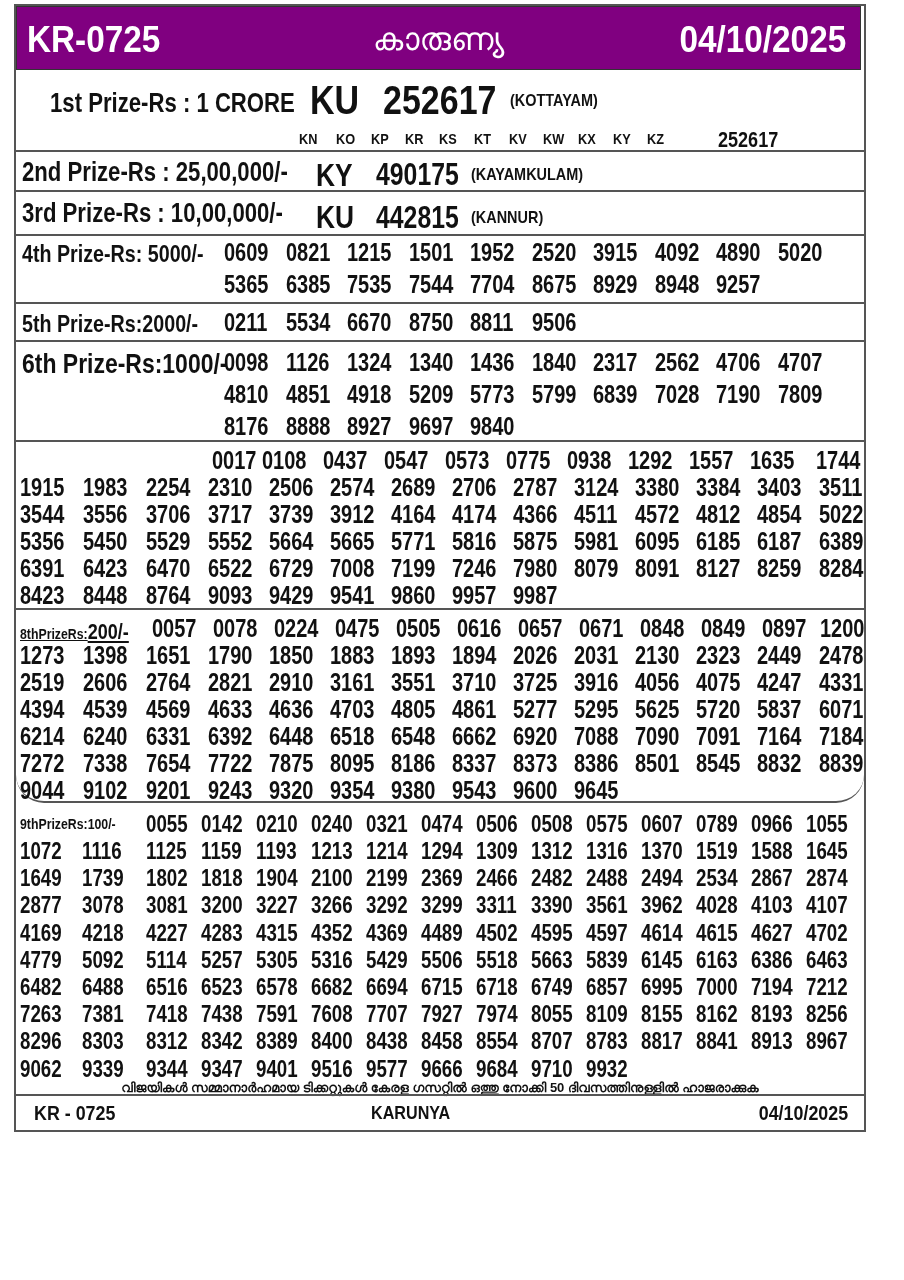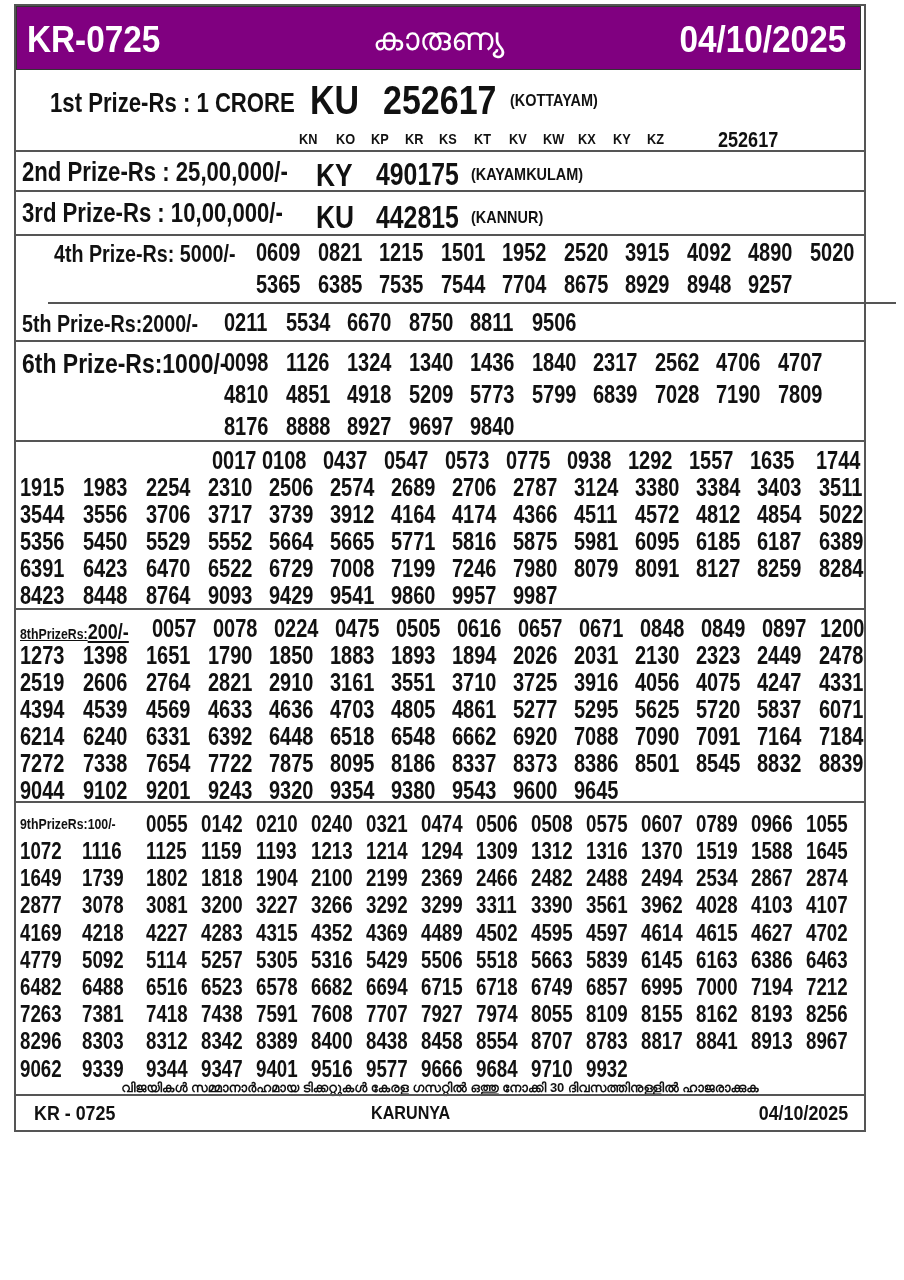--- a/index.html
+++ b/index.html
@@ -63,21 +63,21 @@
     <span class="abs b" style="left:455px;top:13px;font-size:17px;transform:scaleX(0.85);transform-origin:left;">(KAYAMKULAM)</span>
   </div>
 
   <div class="row" style="top:186px;height:44px;text-decoration:underline;">
     <span class="abs b" style="left:6px;top:6px;font-size:27px;"><span class="cond">3rd Prize-Rs : 10,00,000/-</span></span>
     <span class="abs b" style="left:300px;top:8px;font-size:31px;transform:scaleX(0.85);transform-origin:left;">KU</span>
     <span class="abs b" style="left:360px;top:8px;font-size:31px;transform:scaleX(0.8);transform-origin:left;">442815</span>
     <span class="abs b" style="left:455px;top:16px;font-size:17px;transform:scaleX(0.85);transform-origin:left;">(KANNUR)</span>
   </div>
 
-  <div class="row" id="p4" style="top:230px;height:68px;margin-left:32px;">
+  <div class="row" id="p4" style="top:230px;height:68px;">
     <span class="abs b" style="left:6px;top:4px;font-size:24px;"><span class="cond">4th Prize-Rs: 5000/-</span></span>
   <span class="num" style="left: 208px; top: 2px;">0609</span>
       <span class="num" style="left: 269.5px; top: 2px;">0821</span>
       <span class="num" style="left: 331px; top: 2px;">1215</span>
       <span class="num" style="left: 392.5px; top: 2px;">1501</span>
       <span class="num" style="left: 454px; top: 2px;">1952</span>
       <span class="num" style="left: 515.5px; top: 2px;">2520</span>
       <span class="num" style="left: 577px; top: 2px;">3915</span>
       <span class="num" style="left: 638.5px; top: 2px;">4092</span>
       <span class="num" style="left: 700px; top: 2px;">4890</span>
@@ -204,21 +204,21 @@
       <span class="num" style="left: 67px; top: 139px;">8448</span>
       <span class="num" style="left: 130px; top: 139px;">8764</span>
       <span class="num" style="left: 192px; top: 139px;">9093</span>
       <span class="num" style="left: 253px; top: 139px;">9429</span>
       <span class="num" style="left: 314px; top: 139px;">9541</span>
       <span class="num" style="left: 375px; top: 139px;">9860</span>
       <span class="num" style="left: 436px; top: 139px;">9957</span>
       <span class="num" style="left: 497px; top: 139px;">9987</span>
     </div>
 
-  <div class="row" id="p8" style="top:604px;height:193px;">
+  <div class="row" id="p8" style="top:604px;height:193px;border-radius:28px;">
     <span class="abs b" style="left:4px;top:9px;">
       <span class="cond"><span class="u" style="font-size:15px;">8thPrizeRs:</span><span class="u" style="font-size:22px;">200/-</span></span>
     </span>
   <span class="num" style="left: 136px; top: 4px;">0057</span>
       <span class="num" style="left: 197px; top: 4px;">0078</span>
       <span class="num" style="left: 258px; top: 4px;">0224</span>
       <span class="num" style="left: 319px; top: 4px;">0475</span>
       <span class="num" style="left: 380px; top: 4px;">0505</span>
       <span class="num" style="left: 441px; top: 4px;">0616</span>
       <span class="num" style="left: 502px; top: 4px;">0657</span>
@@ -306,21 +306,21 @@
       <span class="num" style="left: 375px; top: 166px;">9380</span>
       <span class="num" style="left: 436px; top: 166px;">9543</span>
       <span class="num" style="left: 497px; top: 166px;">9600</span>
       <span class="num" style="left: 558px; top: 166px;">9645</span>
     </div>
 
   <div id="p9" style="position:absolute;left:0;top:797px;width:848px;height:291px;">
     <span class="abs b u" style="left:4px;top:12px;font-size:15px;">
       <span class="cond">9thPrizeRs:100/-</span>
     </span>
-    <div class="abs" style="left:0;right:0;top:277px;text-align:center;font-size:13px;font-weight:bold;">വിജയികൾ സമ്മാനാർഹമായ ടിക്കറ്റുകൾ കേരള ഗസറ്റിൽ ഒത്തു നോക്കി 30 ദിവസത്തിനുള്ളിൽ ഹാജരാക്കുക</div>
+    <div class="abs" style="left:0;right:0;top:277px;text-align:center;font-size:13px;font-weight:bold;">വിജയികൾ സമ്മാനാർഹമായ ടിക്കറ്റുകൾ കേരള ഗസറ്റിൽ ഒത്തു നോക്കി 50 ദിവസത്തിനുള്ളിൽ ഹാജരാക്കുക</div>
   <span class="n9" style="left: 130px; top: 7px;">0055</span>
       <span class="n9" style="left: 185px; top: 7px;">0142</span>
       <span class="n9" style="left: 240px; top: 7px;">0210</span>
       <span class="n9" style="left: 295px; top: 7px;">0240</span>
       <span class="n9" style="left: 350px; top: 7px;">0321</span>
       <span class="n9" style="left: 405px; top: 7px;">0474</span>
       <span class="n9" style="left: 460px; top: 7px;">0506</span>
       <span class="n9" style="left: 515px; top: 7px;">0508</span>
       <span class="n9" style="left: 570px; top: 7px;">0575</span>
       <span class="n9" style="left: 625px; top: 7px;">0607</span>

